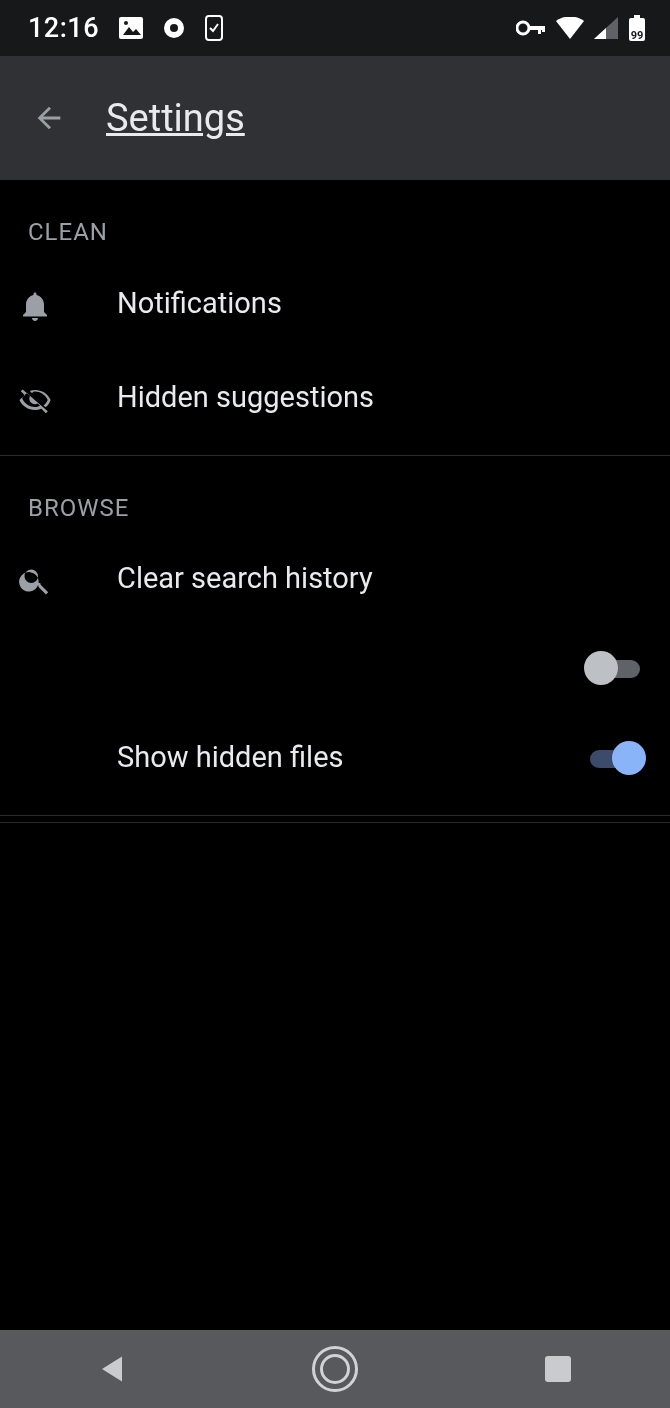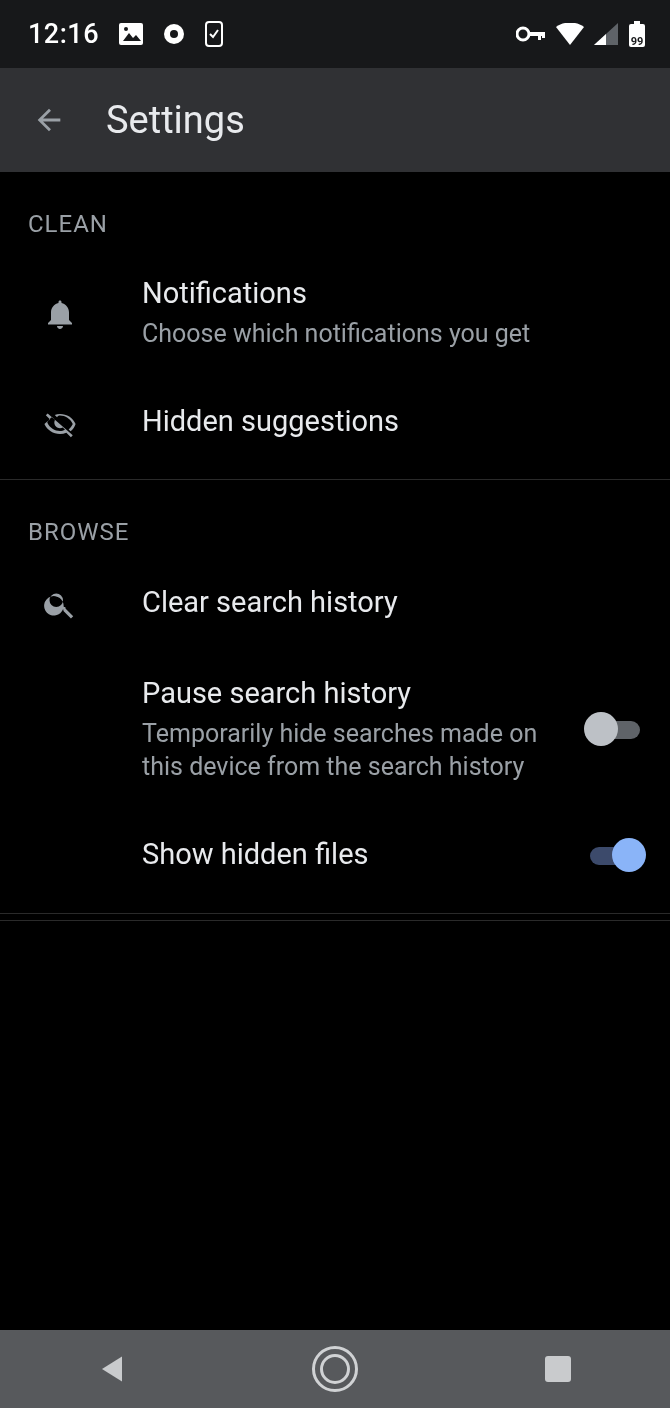--- a/index.html
+++ b/index.html
@@ -1,31 +1,31 @@
 <!DOCTYPE html>
 <html><head>
 <meta charset="utf-8">
 <style>
   * { box-sizing: border-box; margin: 0; padding: 0; }
   html, body { width: 670px; height: 1408px; background: #000; font-family: Roboto, "Helvetica Neue", Arial, sans-serif; color: #e8eaed; overflow: hidden; }
 
   
-  .statusbar { height: 68px; display: flex; align-items: center; justify-content: space-between; padding: 0 24px 0 28px; background:#17181a; }
+  .statusbar { height: 56px; display: flex; align-items: center; justify-content: space-between; padding: 0 24px 0 28px; background:#17181a; }
   .status-left { display: flex; align-items: center; gap: 20px; }
   .clock { font-size: 27px; font-weight: 500; letter-spacing: 0.5px; color:#fff;}
   .status-right { display: flex; align-items: center; gap: 10px; }
 
   
-  .appbar { height: 104px; background:#303134; display:flex; align-items:center; padding-left:32px; gap:40px; }
+  .appbar { height: 124px; background:#303134; display:flex; align-items:center; padding-left:32px; gap:40px;text-decoration:underline; }
   .appbar-title { font-size:38px; color:#e8eaed; font-weight:400; }
 
   
   .content { background:#000; }
   .section-header { font-size:24px; letter-spacing:1px; color:#8ab4b8; color:#9aa0a6; padding: 38px 0 10px 28px; font-weight:400; }
-  .row { display:flex; align-items:center; padding: 26px 24px 26px 36px; min-height:88px; }
+  .row { display:flex; align-items:center; padding: 26px 24px 26px 11px; min-height:88px; }
   .row .iconbox { width:48px; display:flex; justify-content:center; align-items:flex-start; padding-top:4px;}
   .row .iconspacer { width:48px; }
   .row .textbox { flex:1; padding-left:60px; margin-left:-48px; padding-left:0; margin-left:0; }
   .row .iconbox + .textbox { margin-left:58px; }
   .row .iconspacer + .textbox { margin-left:58px; }
   .title { font-size:29px; color:#e8eaed; line-height:1.35; }
   .subtitle { font-size:25px; color:#9aa0a6; line-height:1.32; margin-top:4px; max-width:470px;}
   .row .ctrl { margin-left:auto; padding-left:16px;}
 
   .divider { height:1px; background:#2a2a2a; margin:12px 0 0 0;}
@@ -120,21 +120,20 @@
   <div class="row">
     <div class="iconbox">
         <span>
       <svg width="36" height="40" viewBox="0 0 24 24">
             <path d="M12 22c1.1 0 2-.9 2-2h-4c0 1.1.9 2 2 2zm6-6V11c0-3.1-2-5.6-5-6.3V4c0-.6-.4-1-1-1s-1 .4-1 1v.7C8 5.4 6 7.9 6 11v5l-2 2v1h16v-1l-2-2z" fill="#9aa0a6"></path>
           </svg>
     </span>
       </div>
     <div class="textbox">
       <div class="title">Notifications</div>
-      <div class="subtitle">Choose which notifications you get</div>
     </div>
   </div>
 
   <div class="row">
     <div class="iconbox">
         <span>
       <svg width="40" height="34" viewBox="0 0 24 24">
             <path d="M12 6c3.8 0 7.2 2.1 9 6-0.7 1.5-1.7 2.8-2.9 3.8l1.4 1.4C21.2 15.8 22.4 14 23 12c-2-4.4-6.1-7-11-7-1.3 0-2.5.2-3.7.6l1.6 1.6C10.6 6.1 11.3 6 12 6zM3.3 4.5L2 5.8l3 3C3.4 10 2.1 11 1 12c2 4.4 6.1 7 11 7 1.6 0 3.1-.3 4.5-.9l3.2 3.2 1.3-1.3L3.3 4.5zM12 17c-3.8 0-7.2-2.1-9-6 .9-1.9 2.2-3.1 3.5-4l2 2c-.3.6-.5 1.3-.5 2 0 2.2 1.8 4 4 4 .7 0 1.4-.2 2-.5l1.5 1.5C14.4 16.6 13.2 17 12 17z" fill="#9aa0a6"></path>
           </svg>
     </span>
@@ -156,24 +155,20 @@
           </svg>
     </span>
       </div>
     <div class="textbox">
       <div class="title">Clear search history</div>
     </div>
   </div>
 
   <div class="row">
     <div class="iconspacer"></div>
-    <div class="textbox">
-      <div class="title">Pause search history</div>
-      <div class="subtitle" style="max-width:430px">Temporarily hide searches made on this device from the search history</div>
-    </div>
     <div class="ctrl">
       <div class="switch off">
         <div class="track"></div>
           <div class="thumb"></div>
       </div>
     </div>
   </div>
 
   <div class="row">
     <div class="iconspacer"></div>

